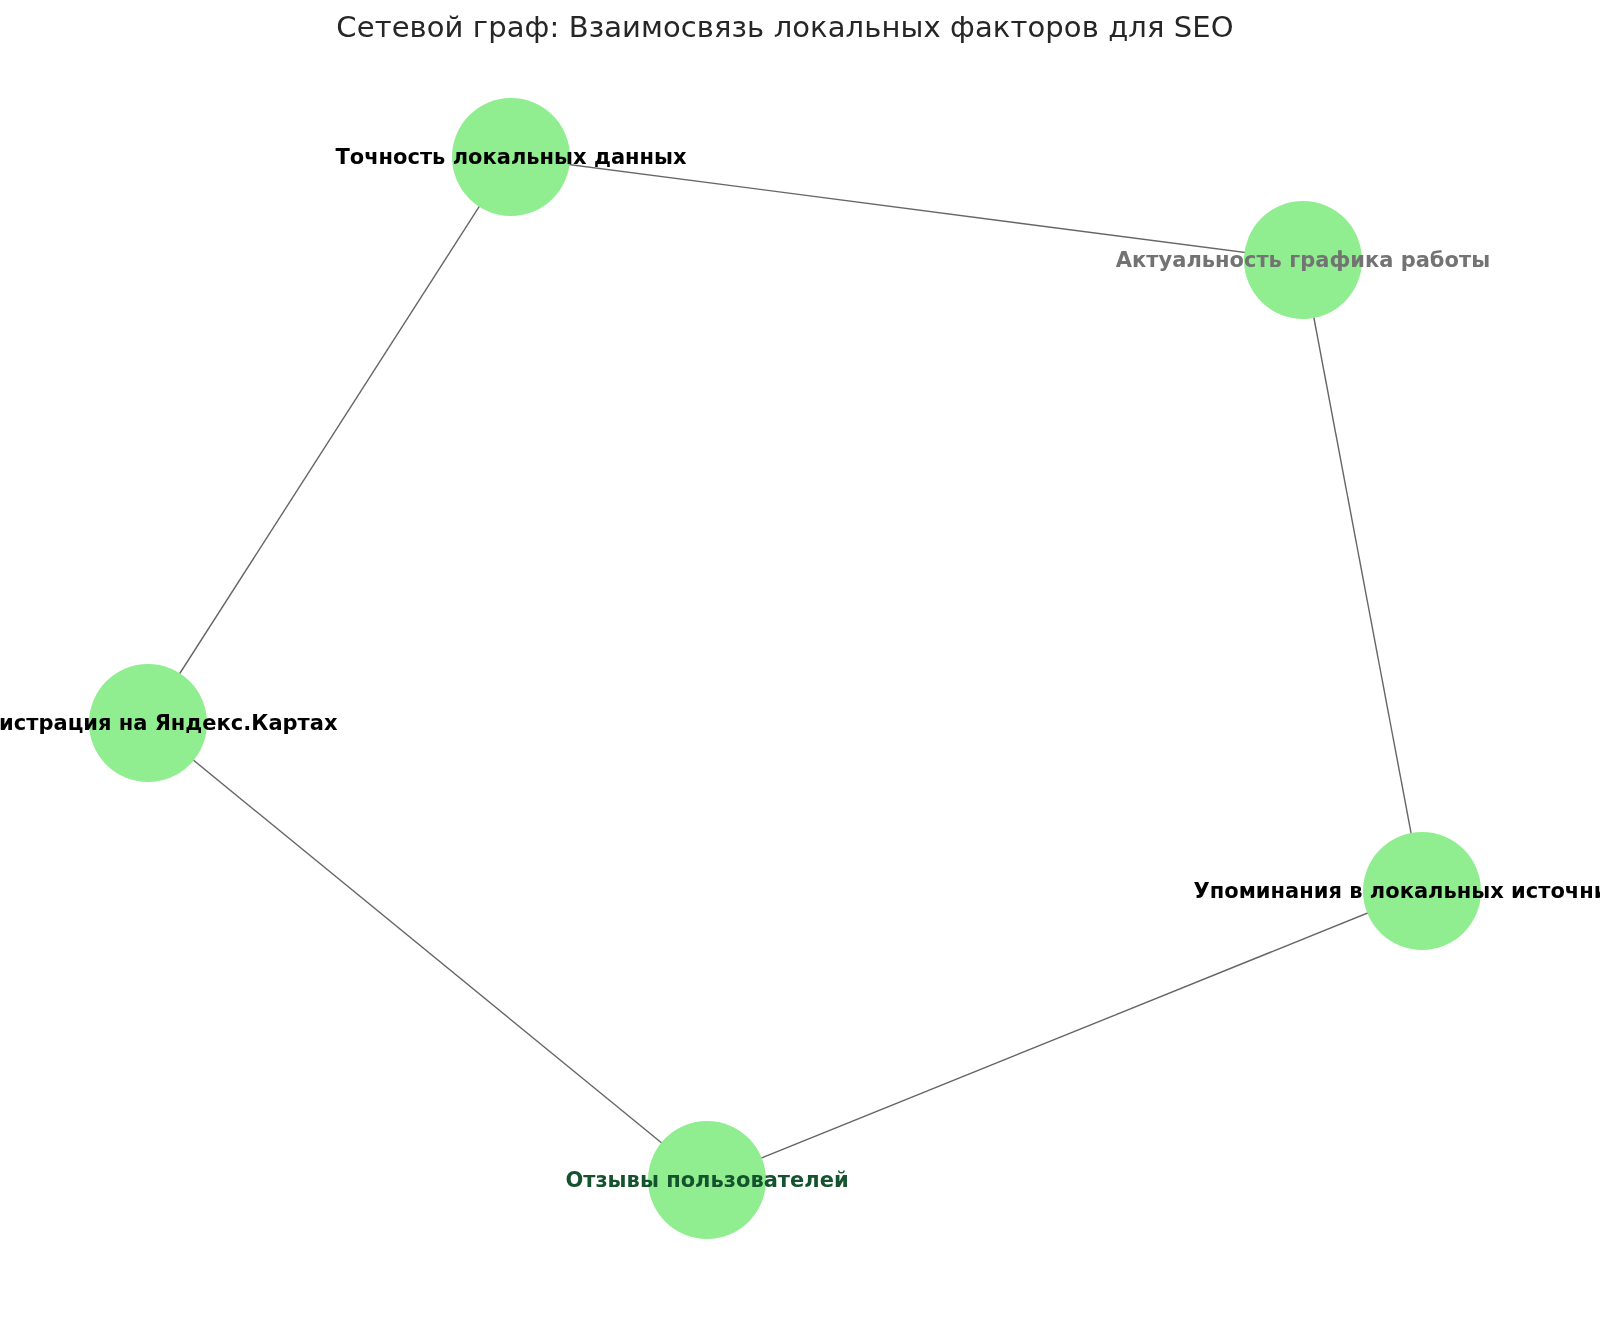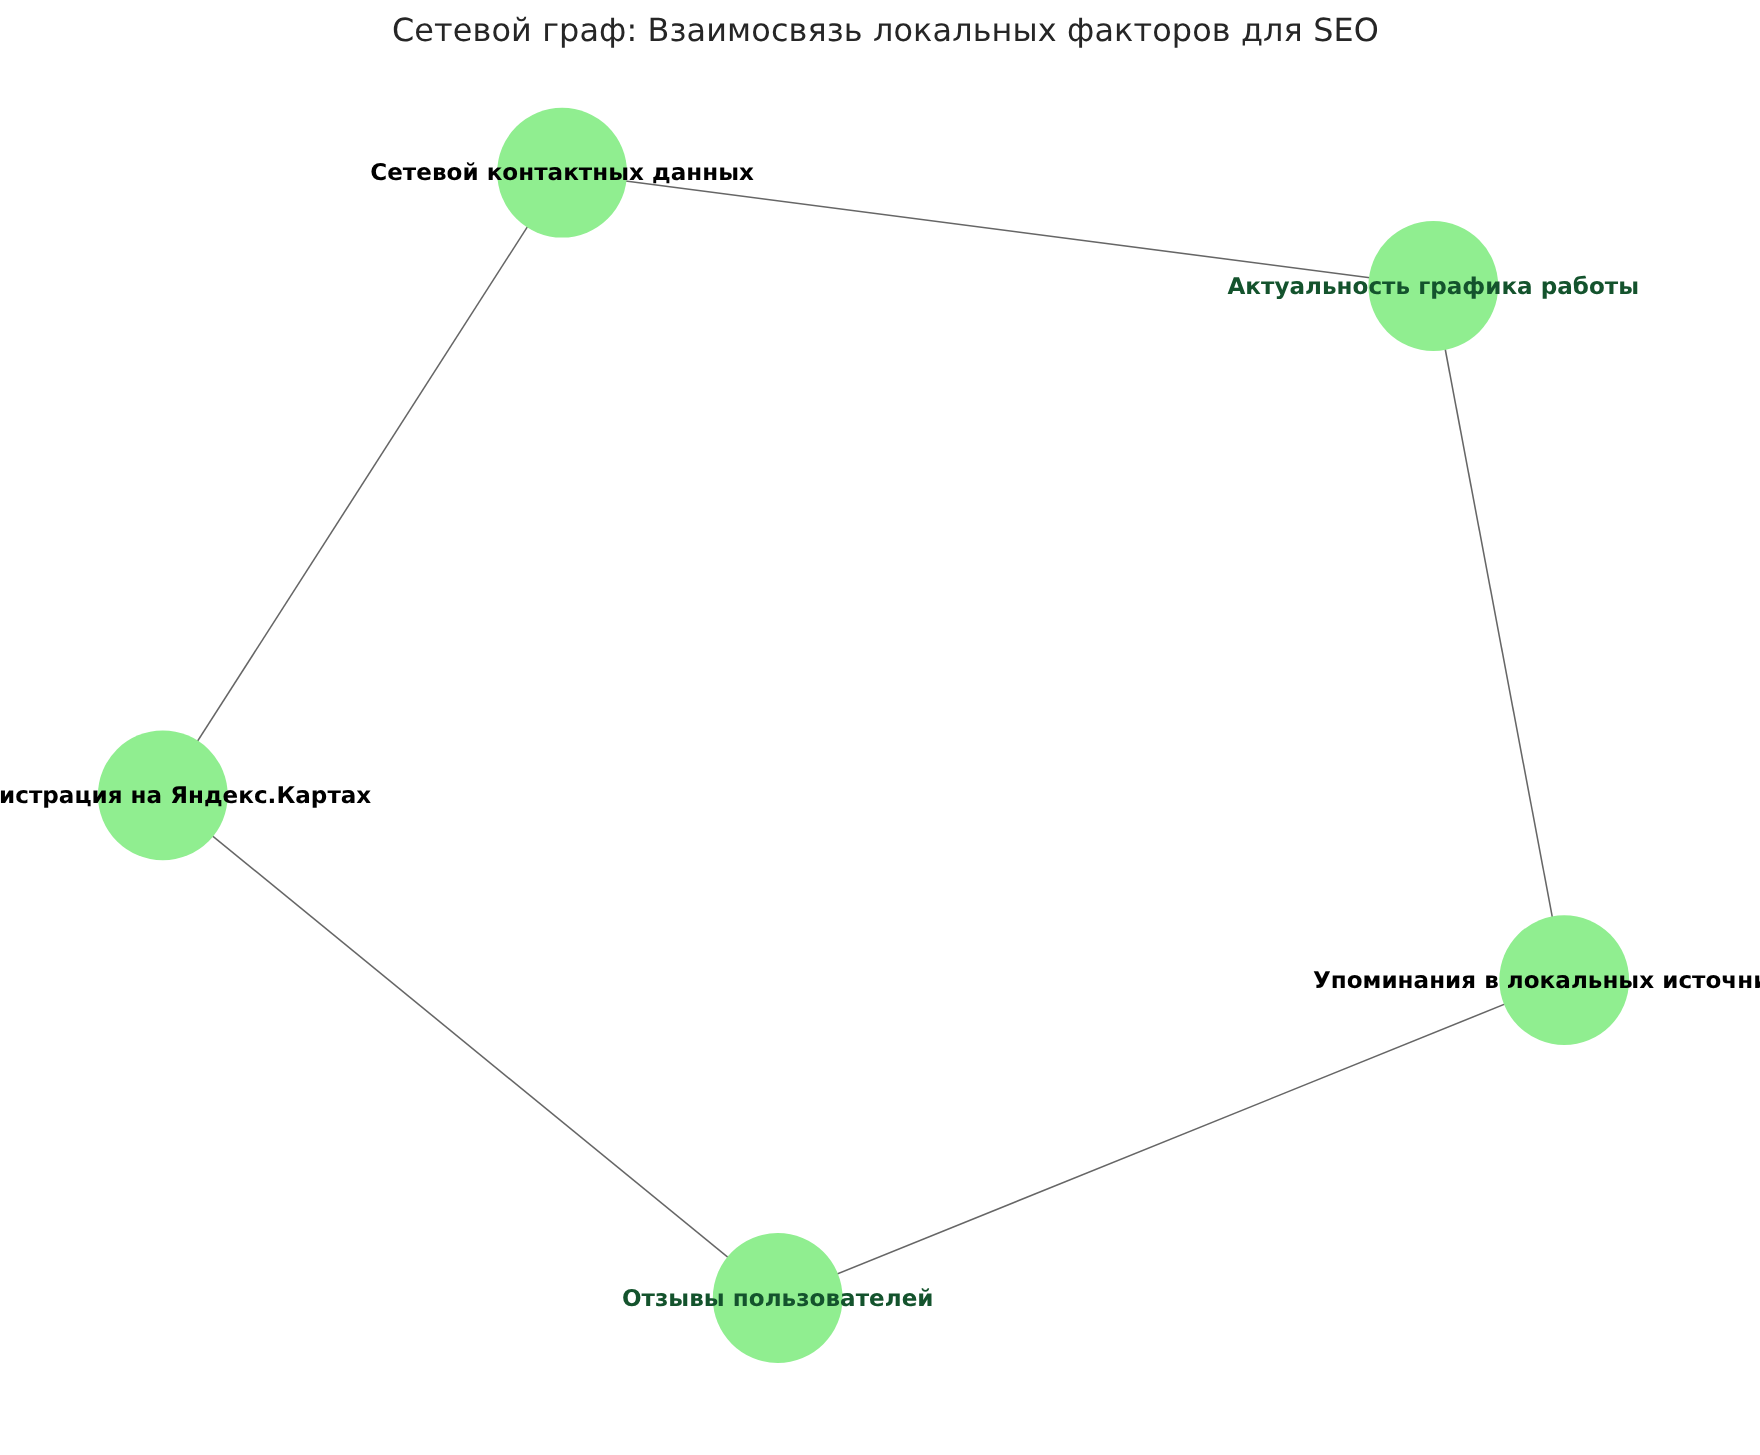--- a/index.html
+++ b/index.html
@@ -22,21 +22,20 @@
     left: 0;
     top: 10px;
     width: 1570px;
     text-align: center;
     font-family: "DejaVu Sans", sans-serif;
     font-size: 29px;
     font-weight: 400;
     color: #262626;
     letter-spacing: 0.1px;
     white-space: nowrap;
-    padding-left: 20px;
   }
   #graph-svg {
     position: absolute;
     left: 0;
     top: 0;
     width: 1600px;
     height: 1323px;
   }
   .graph-edge {
     stroke: #666666;
@@ -76,20 +75,20 @@
     <g id="node-layer">
         <circle cx="511" cy="157" r="59" class="graph-node-circle" fill="#90ee90"></circle>
         <circle cx="1303" cy="260" r="59" class="graph-node-circle" fill="#90ee90"></circle>
         <circle cx="1422" cy="891" r="59" class="graph-node-circle" fill="#90ee90"></circle>
         <circle cx="707" cy="1180" r="59" class="graph-node-circle" fill="#90ee90"></circle>
         <circle cx="148" cy="723" r="59" class="graph-node-circle" fill="#90ee90"></circle>
       </g>
   </svg>
 
   <div id="label-layer">
-      <div class="node-label" style="left: 511px; top: 157px; color: rgb(0, 0, 0);">Сетевой контактных данных</div>
-      <div class="node-label" style="left: 1303px; top: 260px; color: #14532d;">Актуальность графика работы</div>
+      <div class="node-label" style="left: 511px; top: 157px; color: rgb(0, 0, 0);">Точность локальных данных</div>
+      <div class="node-label" style="left: 1303px; top: 260px; color: #737373;">Актуальность графика работы</div>
       <div class="node-label" style="left: 1422px; top: 891px; color: rgb(0, 0, 0);">Упоминания в локальных источниках</div>
       <div class="node-label" style="left: 707px; top: 1180px; color: #14532d;">Отзывы пользователей</div>
       <div class="node-label" style="left: 148px; top: 723px; color: rgb(0, 0, 0);">Регистрация на Яндекс.Картах</div>
     </div>
 
 </div>
 
 </body></html>

